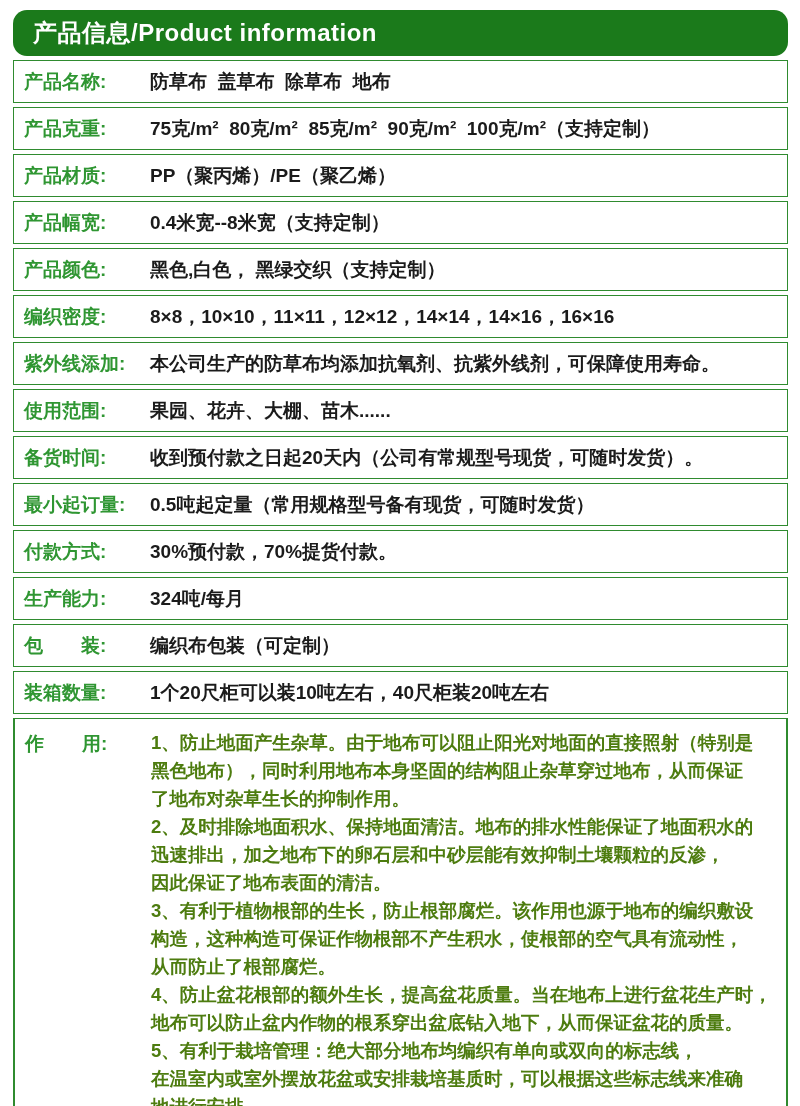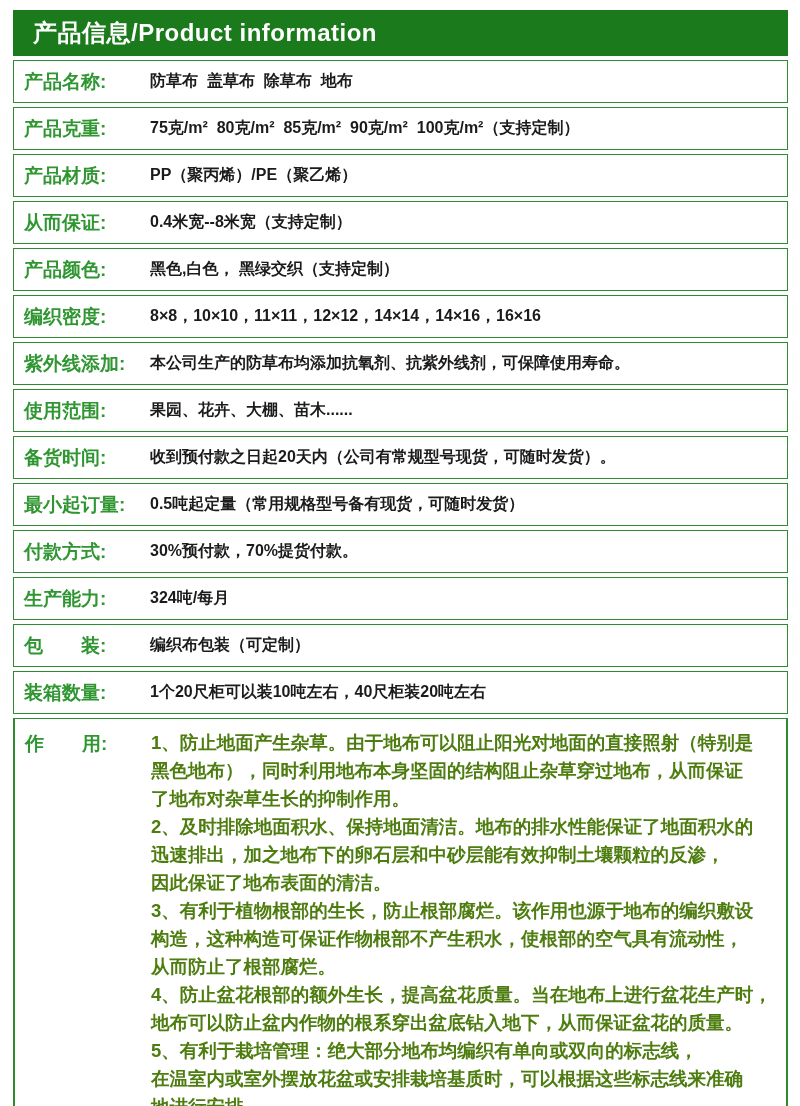--- a/index.html
+++ b/index.html
@@ -7,32 +7,32 @@
     width:800px;height:1106px;
     font-family:"Liberation Sans","DejaVu Sans",sans-serif;
     -webkit-font-smoothing:antialiased;
     color:#1b1b1b;
   }
   .page{padding:10px 12px 0 13px;box-sizing:border-box;width:800px;}
   .header{
     height:46px;background:#1b7a1b;color:#ffffff;
     display:flex;align-items:center;
     padding-left:20px;box-sizing:border-box;
-    font-size:24px;font-weight:bold;letter-spacing:0.5px;
+    font-size:24px;font-weight:bold;letter-spacing:0.5px;border-radius:14px;
   }
   .row{
     margin-top:4px;border:1px solid #2f8b2f;background:#ffffff;
     height:43px;display:flex;align-items:center;box-sizing:border-box;
   }
   .cell-label{
     width:136px;flex:0 0 136px;padding-left:10px;box-sizing:border-box;
     color:#2f9632;font-weight:bold;font-size:19px;white-space:pre;
   }
   .cell-value{
-    font-size:16px;font-weight:600;color:#1b1b1b;white-space:pre-wrap;
+    font-size:19px;font-weight:600;color:#1b1b1b;white-space:pre-wrap;
     padding-right:4px;
   }
   .brow{
     height:400px;align-items:flex-start;
     border-bottom:3px solid #1d6f1d;border-left:2px solid #2f8b2f;
     border-right:2px solid #2f8b2f;
   }
   .brow .cell-label{padding-top:12px;}
   .bcontent{
     flex:1 1 auto;display:flex;flex-direction:column;box-sizing:border-box;
@@ -66,21 +66,21 @@
     <div class="cell-label">产品克重:</div>
     <div class="cell-value">75克/m²  80克/m²  85克/m²  90克/m²  100克/m²（支持定制）</div>
   </div>
 
   <div class="row">
     <div class="cell-label">产品材质:</div>
     <div class="cell-value">PP（聚丙烯）/PE（聚乙烯）</div>
   </div>
 
   <div class="row">
-    <div class="cell-label">从而保证:</div>
+    <div class="cell-label">产品幅宽:</div>
     <div class="cell-value">0.4米宽--8米宽（支持定制）</div>
   </div>
 
 
   <div class="row">
     <div class="cell-label">产品颜色:</div>
     <div class="cell-value">黑色,白色， 黑绿交织（支持定制）</div>
   </div>
 
   <div class="row">

